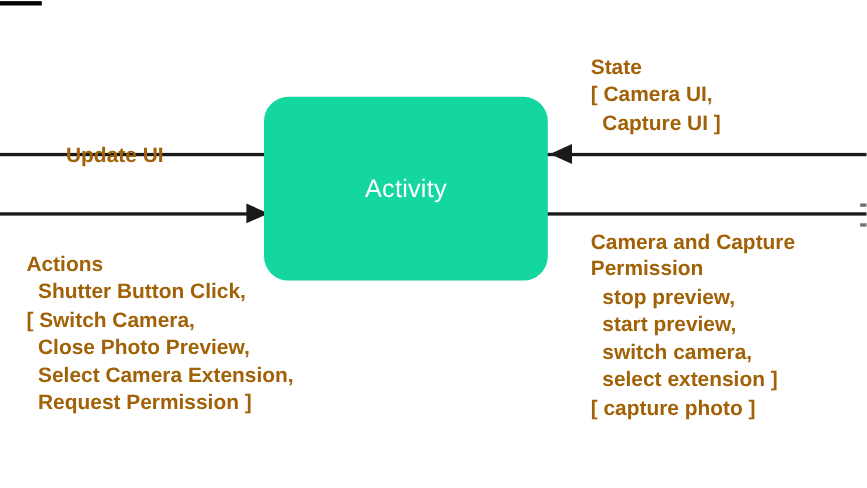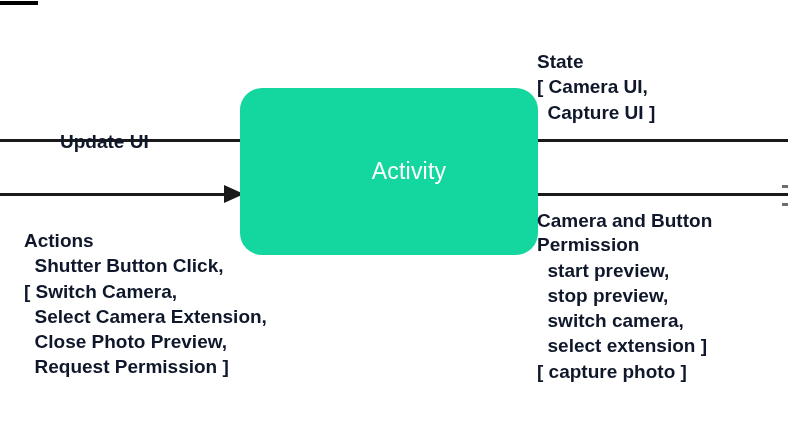--- a/index.html
+++ b/index.html
@@ -44,21 +44,20 @@
     left: 240px;
     top: 88px;
     width: 258px;
     height: 167px;
     background: #14d79f;
     border-radius: 22px;
     display: flex;
     align-items: center;
     justify-content: center;
     z-index: 3;
-    padding-left: 40px;
   }
   .activity-label {
     color: #ffffff;
     font-size: 23px;
     font-weight: 400;
     letter-spacing: 0.2px;
     line-height: 1;
   }
 
   
@@ -93,21 +92,21 @@
     left: 500px;
     top: 131px;
     border-top: 9px solid transparent;
     border-bottom: 9px solid transparent;
     border-right: 20px solid #1a1a1a;
   }
 
   
   .edge-label {
     position: absolute;
-    color: #0f172a;
+    color: #a16207;
     z-index: 4;
   }
   .edge-label .hd {
     font-size: 19px;
     font-weight: bold;
     line-height: 1.28;
     white-space: pre;
   }
   .edge-label .ln {
     font-size: 19px;
@@ -143,34 +142,34 @@
   </div>
 
   <div class="edge-label label-update-ui">
     <div class="hd">Update UI</div>
   </div>
 
   <div class="edge-label label-actions">
     <div class="hd">Actions</div>
     <div class="ln">  Shutter Button Click,</div>
     <div class="ln">[ Switch Camera,</div>
+    <div class="ln">  Close Photo Preview,</div>
     <div class="ln">  Select Camera Extension,</div>
-    <div class="ln">  Close Photo Preview,</div>
     <div class="ln">  Request Permission ]</div>
   </div>
 
   <div class="edge-label label-state">
     <div class="hd">State</div>
     <div class="ln">[ Camera UI,</div>
     <div class="ln">  Capture UI ]</div>
   </div>
 
   <div class="edge-label label-ops">
-    <div class="hd">Camera and Button</div>
+    <div class="hd">Camera and Capture</div>
     <div class="hd">Permission</div>
+    <div class="ln">  stop preview,</div>
     <div class="ln">  start preview,</div>
-    <div class="ln">  stop preview,</div>
     <div class="ln">  switch camera,</div>
     <div class="ln">  select extension ]</div>
     <div class="ln">[ capture photo ]</div>
   </div>
 
 </div>
 
 </body></html>

